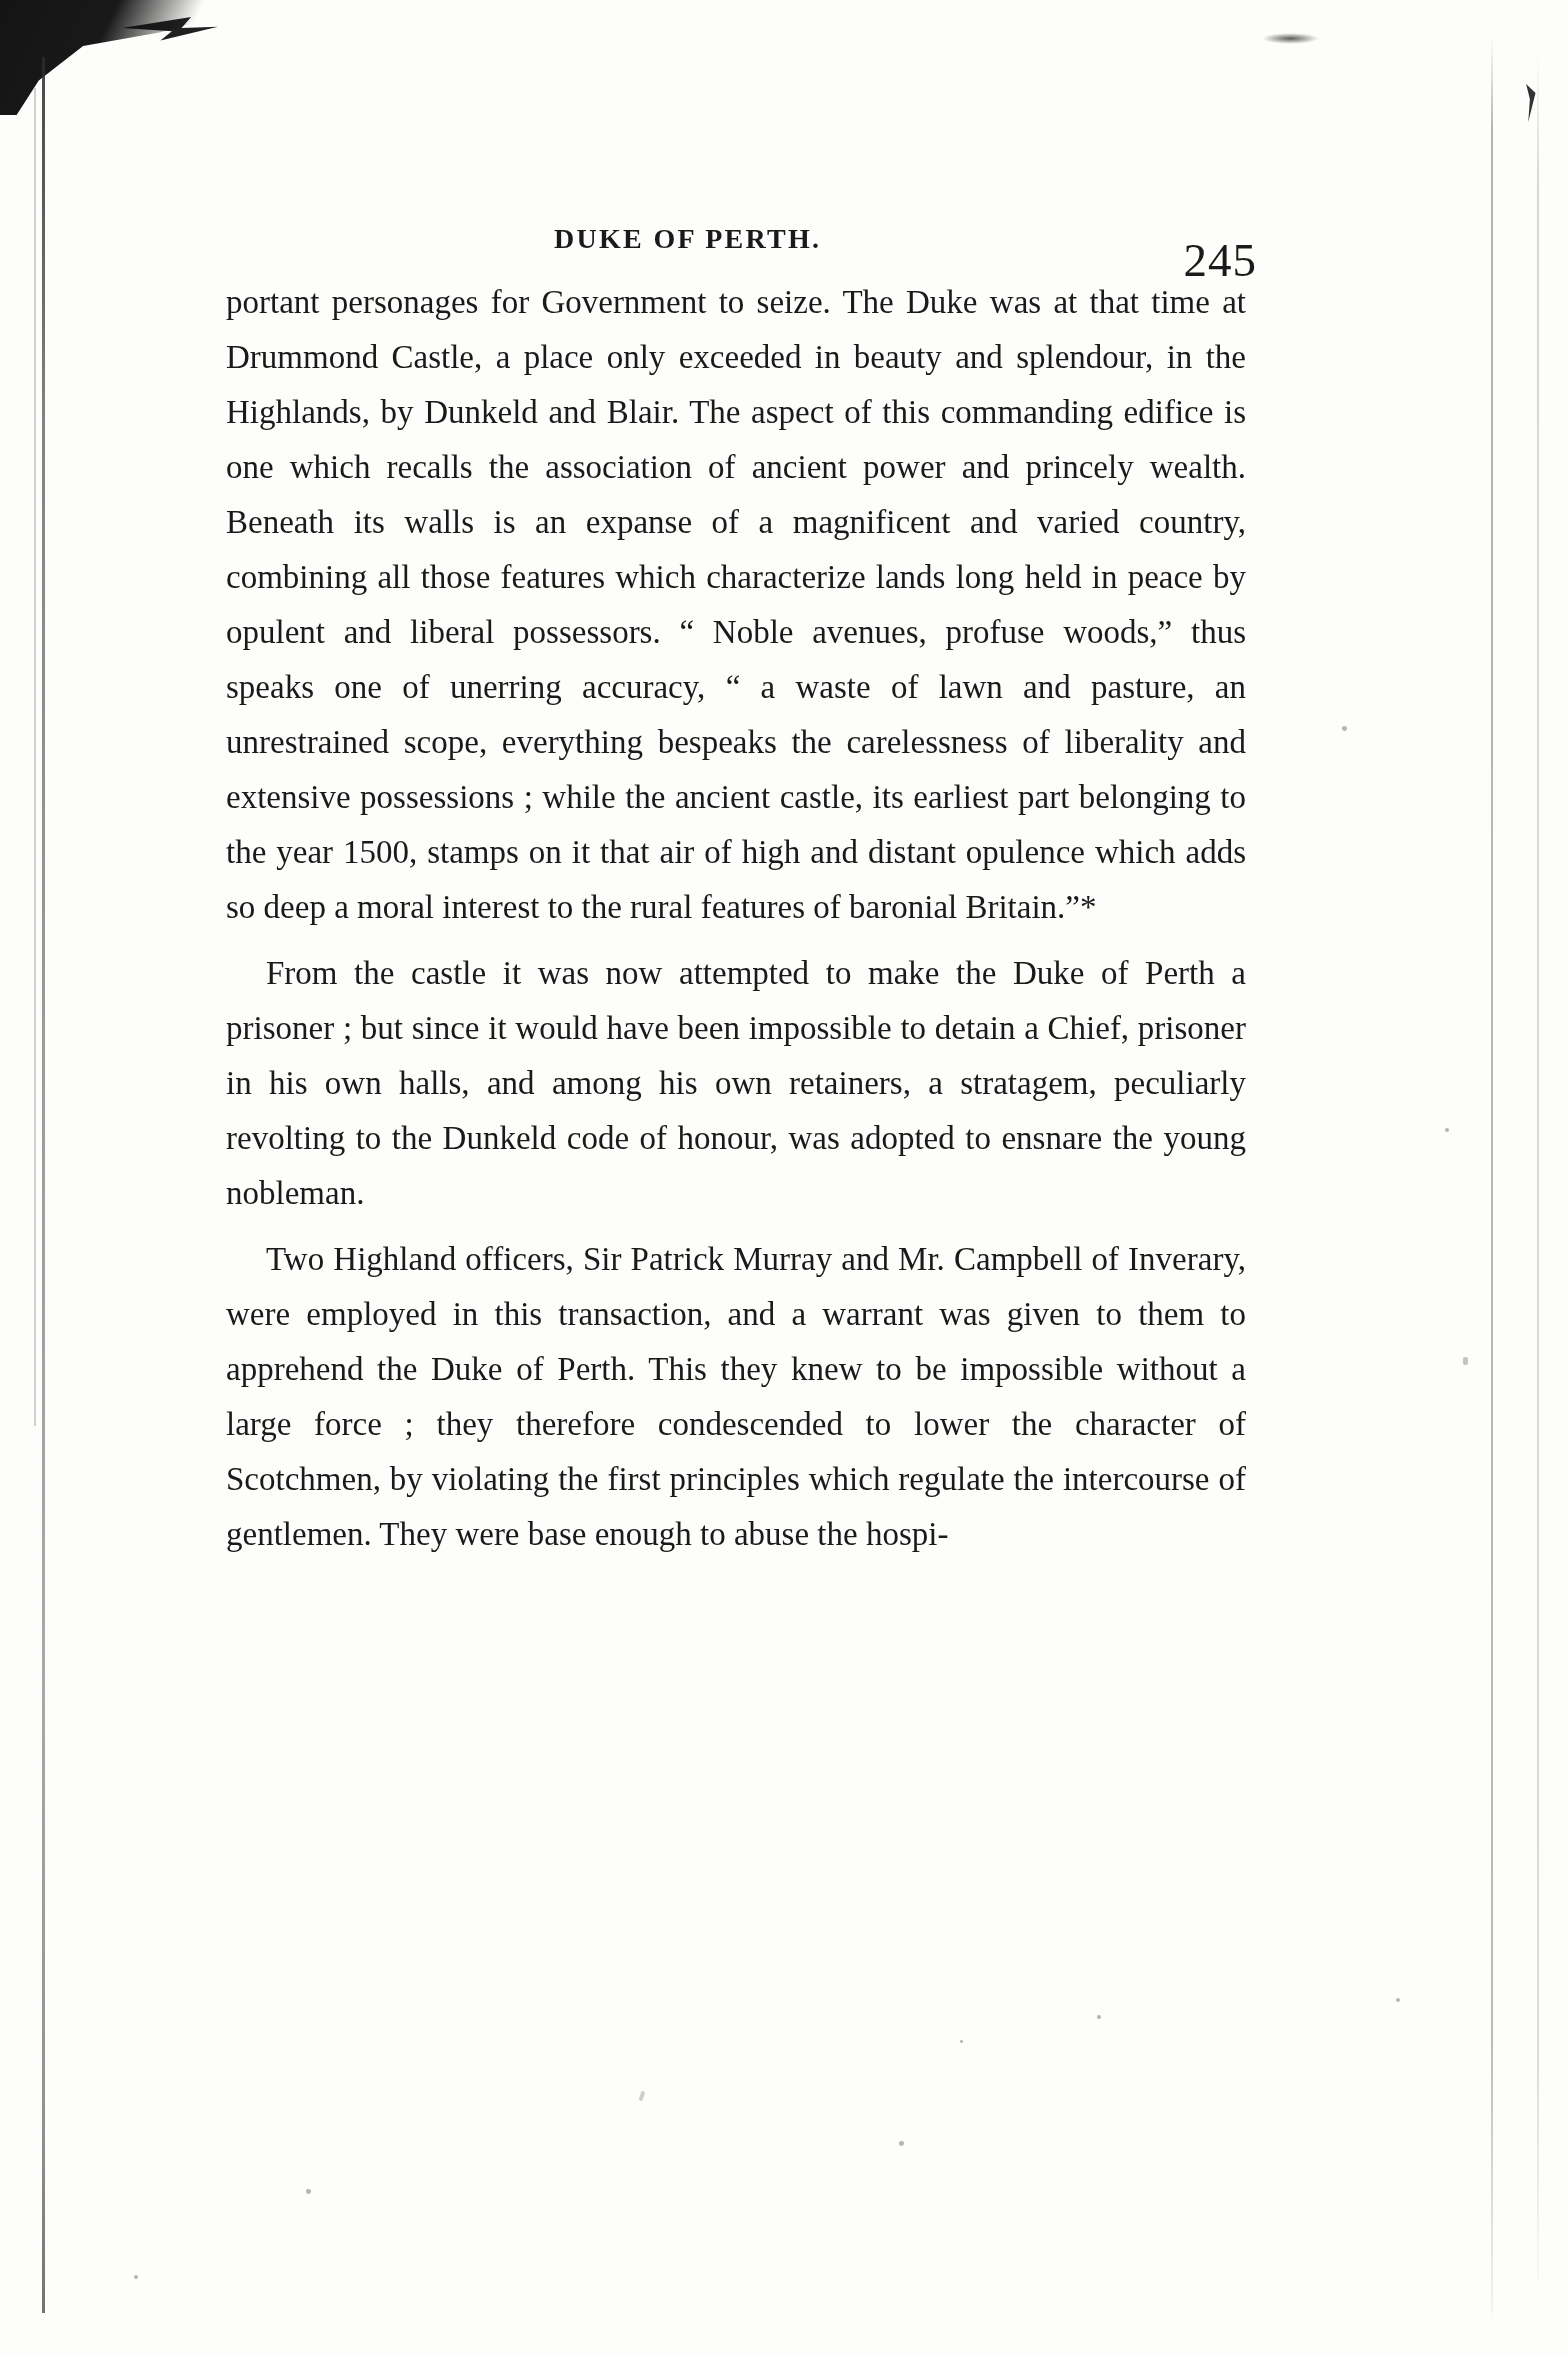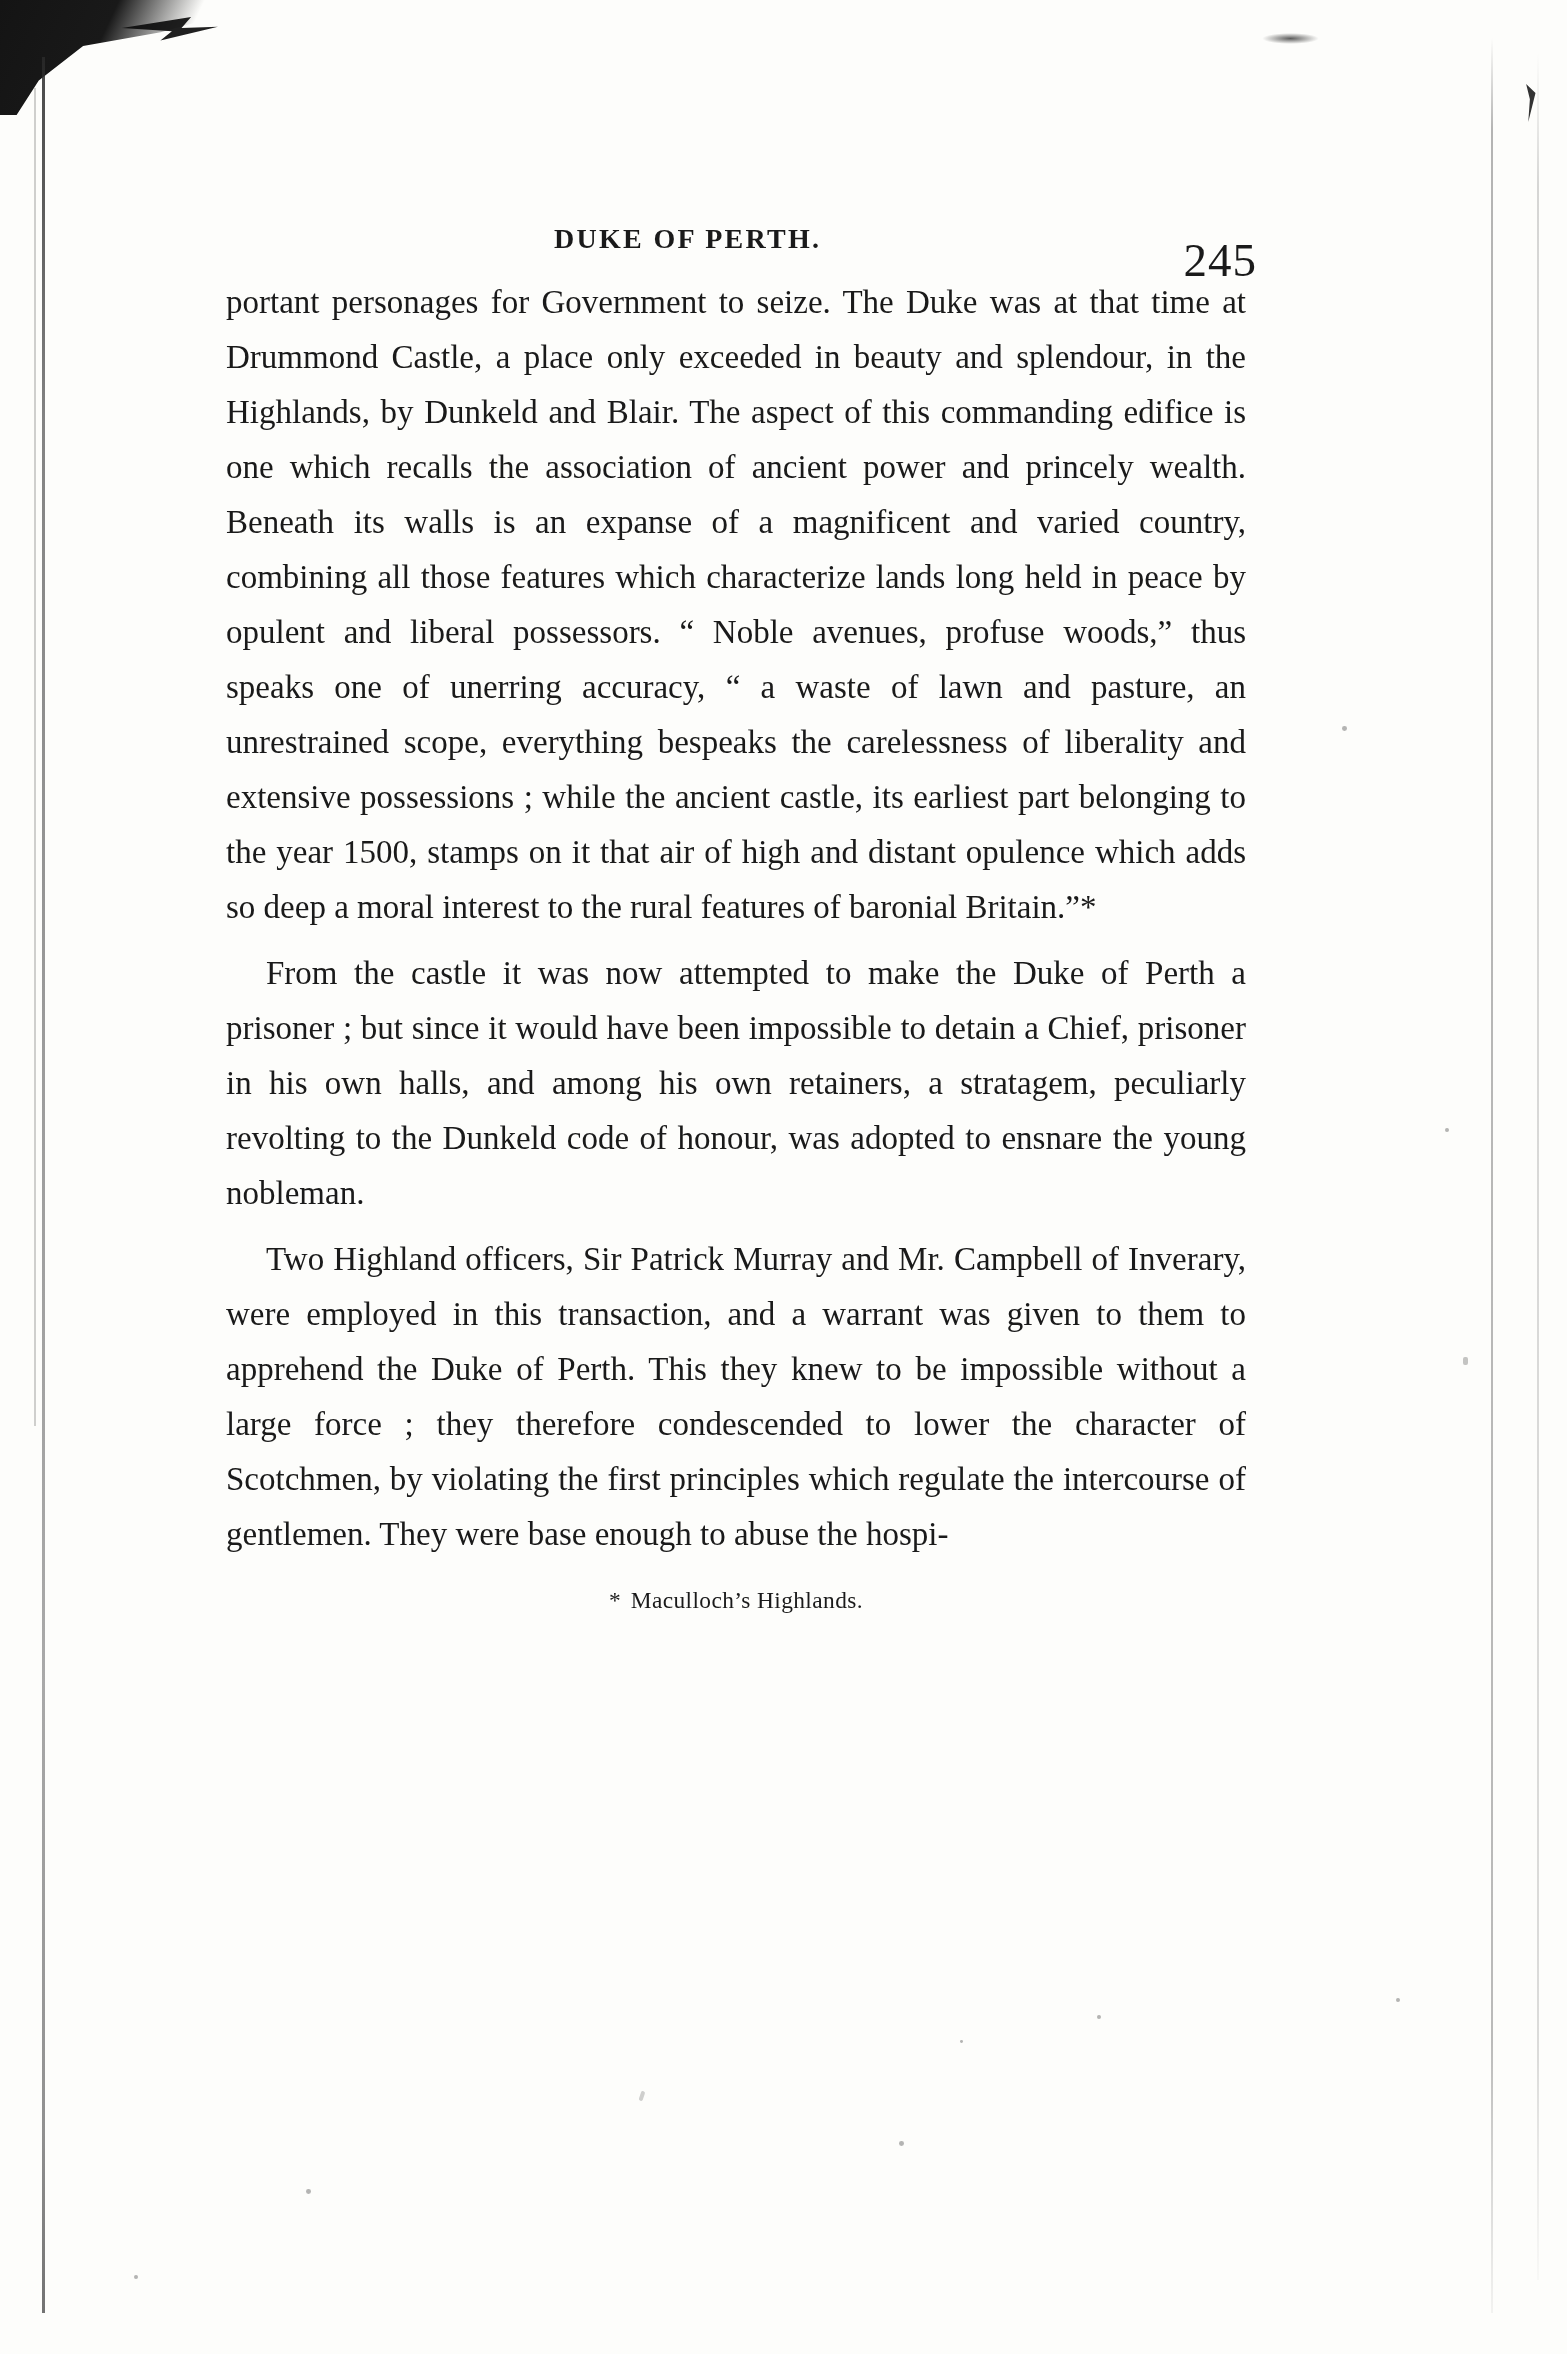--- a/index.html
+++ b/index.html
@@ -196,18 +196,15 @@
 
   <div class="runhead">
     <div class="runhead-title">DUKE OF PERTH.</div>
     <div class="runhead-folio">245</div>
   </div>
 
   <p class="para">portant personages for Government to seize. The Duke was at that time at Drummond Castle, a place only exceeded in beauty and splendour, in the Highlands, by Dunkeld and Blair. The aspect of this commanding edifice is one which recalls the association of ancient power and princely wealth. Beneath its walls is an expanse of a magnificent and varied country, combining all those features which characterize lands long held in peace by opulent and liberal possessors. “ Noble avenues, profuse woods,” thus speaks one of unerring accuracy, “ a waste of lawn and pasture, an unrestrained scope, everything bespeaks the carelessness of liberality and extensive possessions ; while the ancient castle, its earliest part belonging to the year 1500, stamps on it that air of high and distant opulence which adds so deep a moral interest to the rural features of baronial Britain.”*</p>
   <p class="para indent">From the castle it was now attempted to make the Duke of Perth a prisoner ; but since it would have been impossible to detain a Chief, prisoner in his own halls, and among his own retainers, a stratagem, peculiarly revolting to the Dunkeld code of honour, was adopted to ensnare the young nobleman.</p>
   <p class="para indent">Two Highland officers, Sir Patrick Murray and Mr. Campbell of Inverary, were employed in this transaction, and a warrant was given to them to apprehend the Duke of Perth. This they knew to be impossible without a large force ; they therefore condescended to lower the character of Scotchmen, by violating the first principles which regulate the intercourse of gentlemen. They were base enough to abuse the hospi-</p>
 
-  <div class="footnote">
-    <span class="star">*</span><span>Maculloch’s Highlands.</span>
-  </div>
 
 </div>
 
 
 </body></html>

